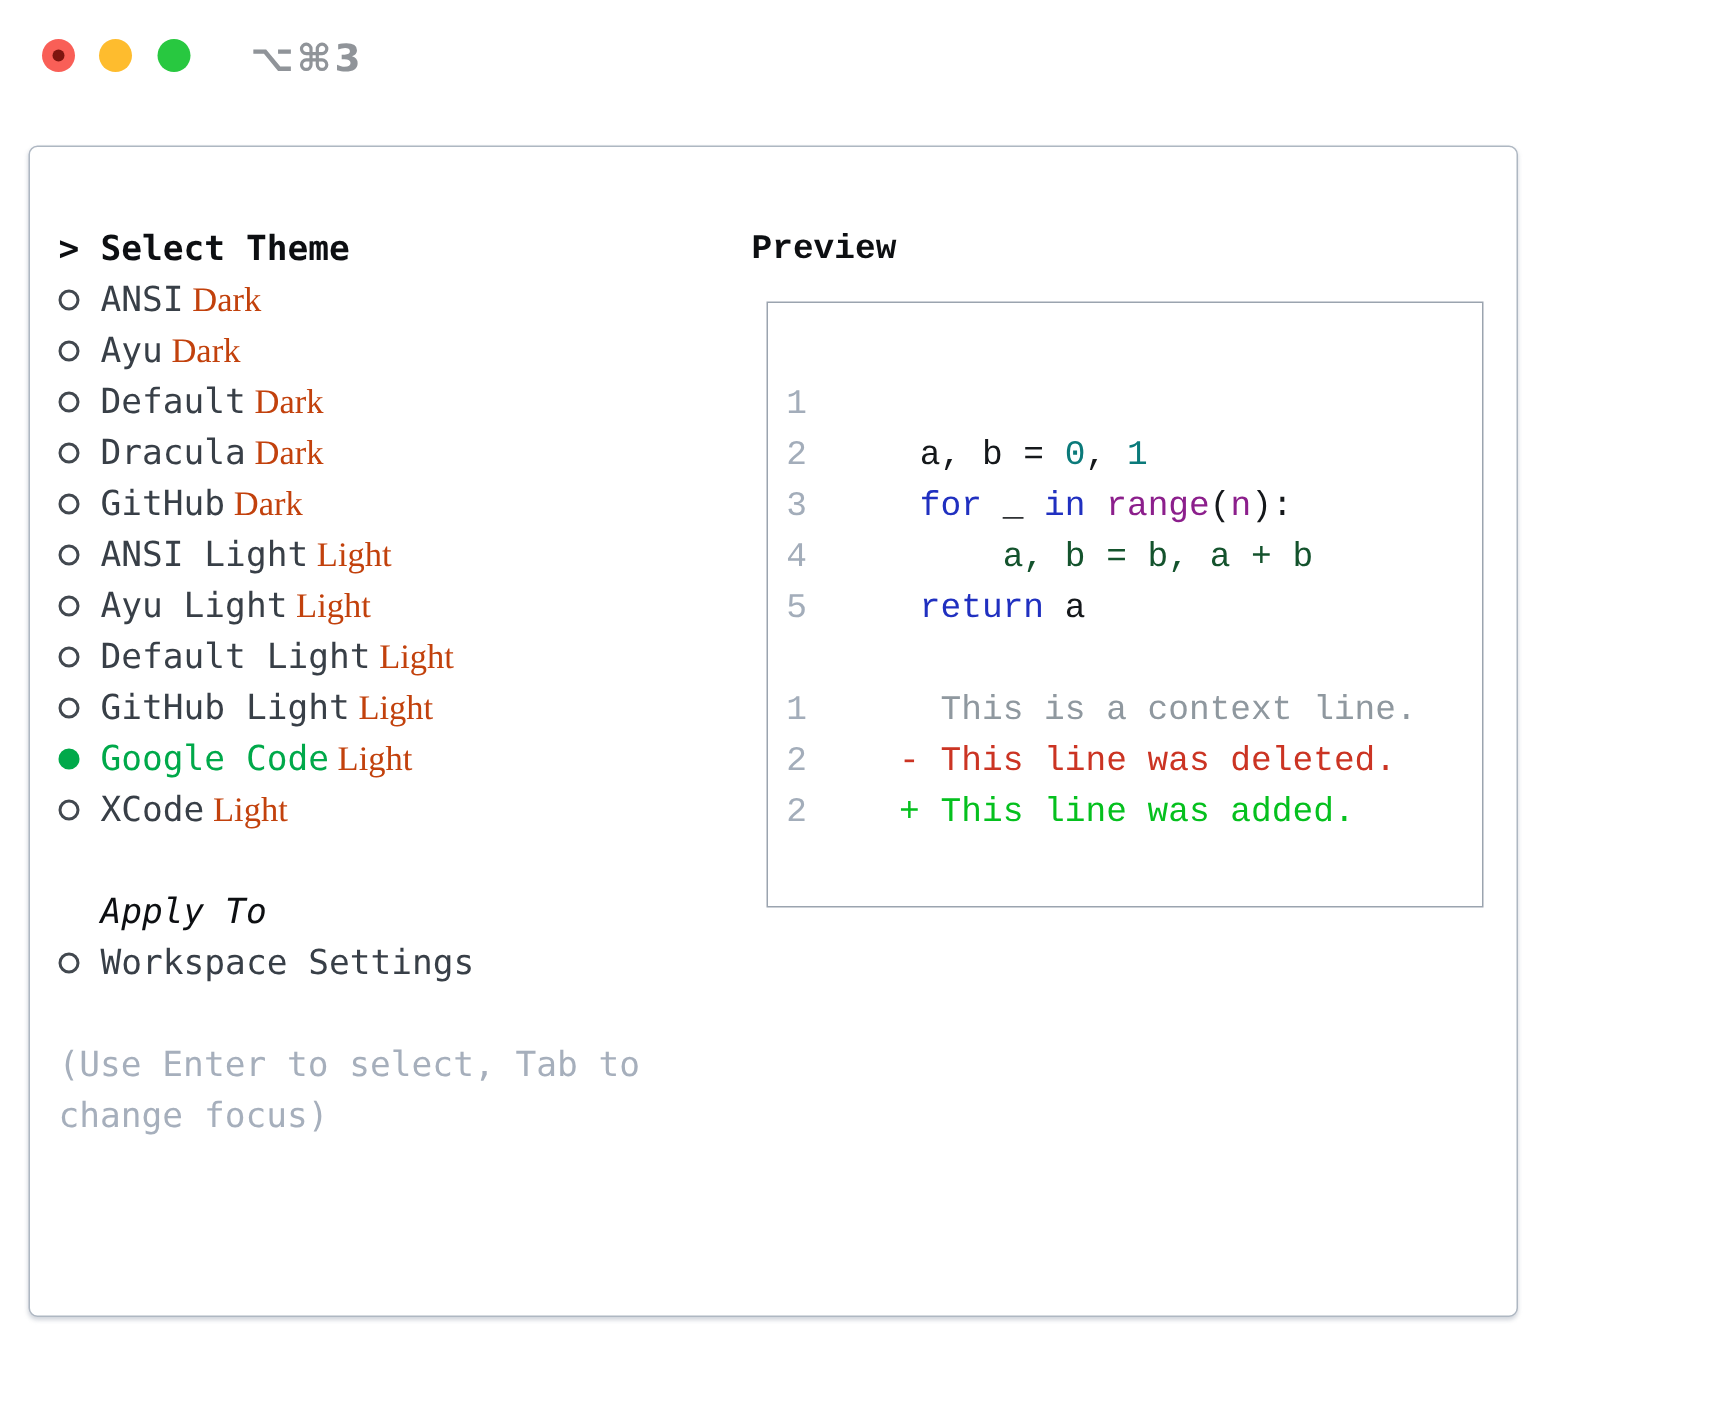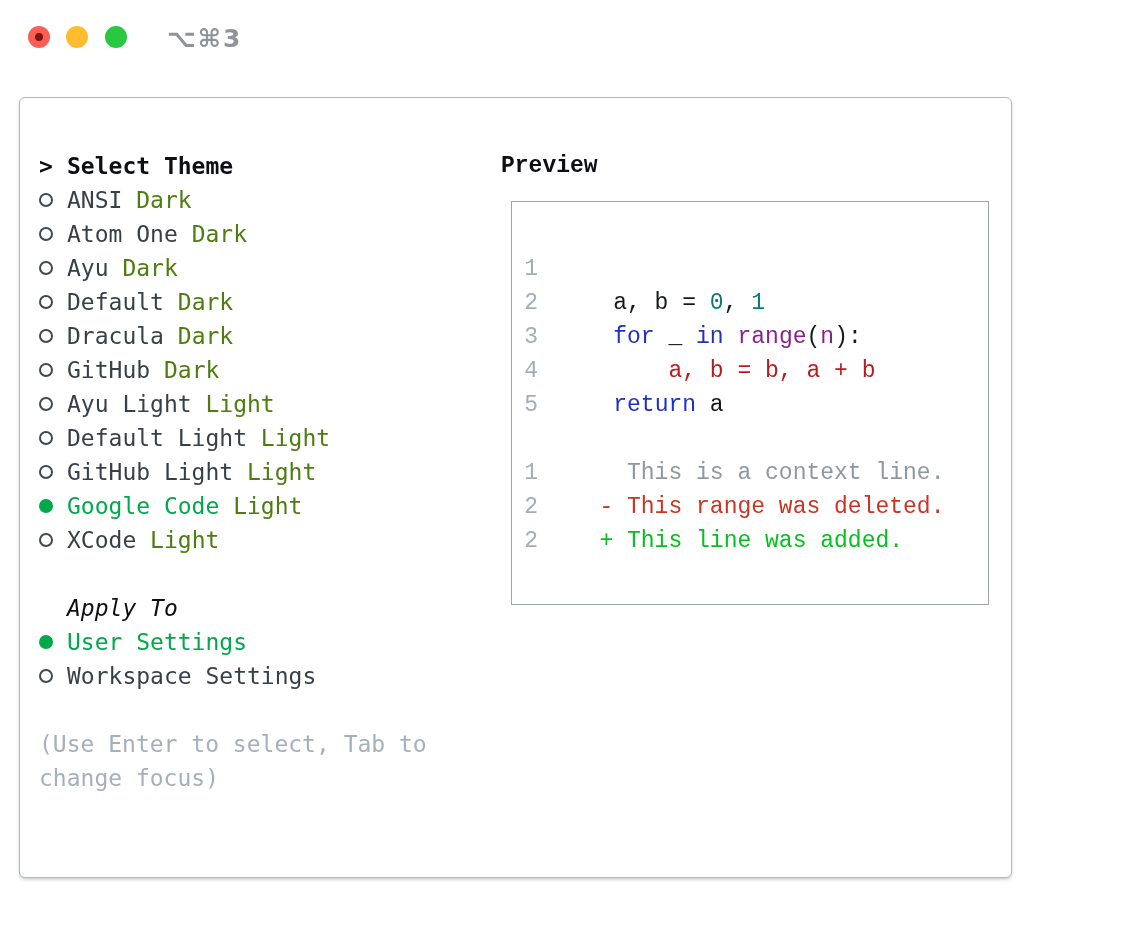--- a/index.html
+++ b/index.html
@@ -29,21 +29,21 @@
   .left-col{position:absolute;left:19px;top:51px;width:432px;font-size:23px;line-height:34px;color:#383f47;}
   .row{display:flex;height:34px;align-items:center;white-space:pre;}
   .gutter{width:28px;flex:0 0 28px;display:flex;align-items:center;}
   .arrow{font-weight:bold;color:#0d0f12;}
   .hdr{font-weight:bold;color:#0d0f12;}
   .subhdr{color:#0d0f12;font-style:italic;}
   .radio{width:10px;height:10px;border:2px solid #42484f;border-radius:50%;box-sizing:content-box;}
   .radio.sel{border-color:var(--sel);background:var(--sel);}
   .t-name{color:#383f47;}
   .t-name.sel{color:var(--sel);}
-  .t-tag{color:#4d7c0f;}
+  .t-tag{color:#c2410c;font-family:Liberation Serif, serif;}
   .spacer{height:34px;}
   .hint{color:#a6afbc;white-space:normal;line-height:34px;}
   
   .right-col{position:absolute;left:481px;top:51px;font-size:23px;line-height:34px;font-family:Liberation Mono, monospace;}
   .preview-title{font-weight:bold;color:#0d0f12;height:34px;line-height:34px;}
   .preview-box{
     margin-left:10px;margin-top:18px;width:478px;height:404px;
     border:1.5px solid #9ba4af;background:#fff;box-sizing:border-box;
     padding:50px 0 0 12px;overflow:hidden;
   }
@@ -67,55 +67,54 @@
 
   <div class="panel">
 
     <div class="left-col">
       <div class="row">
         <span class="gutter"><span class="arrow">&gt;</span></span>
         <span class="hdr">Select Theme</span>
       </div>
       <div id="theme-list">
           <div class="row"><span class="gutter"><span class="radio"></span></span><span><span class="t-name">ANSI</span><span class="t-tag"> Dark</span></span></div>
-          <div class="row"><span class="gutter"><span class="radio"></span></span><span><span class="t-name">Atom One</span><span class="t-tag"> Dark</span></span></div>
           <div class="row"><span class="gutter"><span class="radio"></span></span><span><span class="t-name">Ayu</span><span class="t-tag"> Dark</span></span></div>
           <div class="row"><span class="gutter"><span class="radio"></span></span><span><span class="t-name">Default</span><span class="t-tag"> Dark</span></span></div>
           <div class="row"><span class="gutter"><span class="radio"></span></span><span><span class="t-name">Dracula</span><span class="t-tag"> Dark</span></span></div>
           <div class="row"><span class="gutter"><span class="radio"></span></span><span><span class="t-name">GitHub</span><span class="t-tag"> Dark</span></span></div>
+          <div class="row"><span class="gutter"><span class="radio"></span></span><span><span class="t-name">ANSI Light</span><span class="t-tag"> Light</span></span></div>
           <div class="row"><span class="gutter"><span class="radio"></span></span><span><span class="t-name">Ayu Light</span><span class="t-tag"> Light</span></span></div>
           <div class="row"><span class="gutter"><span class="radio"></span></span><span><span class="t-name">Default Light</span><span class="t-tag"> Light</span></span></div>
           <div class="row"><span class="gutter"><span class="radio"></span></span><span><span class="t-name">GitHub Light</span><span class="t-tag"> Light</span></span></div>
           <div class="row"><span class="gutter"><span class="radio sel"></span></span><span><span class="t-name sel">Google Code</span><span class="t-tag"> Light</span></span></div>
           <div class="row"><span class="gutter"><span class="radio"></span></span><span><span class="t-name">XCode</span><span class="t-tag"> Light</span></span></div>
         </div>
       <div class="spacer"></div>
       <div class="row">
         <span class="gutter"></span>
         <span class="subhdr">Apply To</span>
       </div>
       <div id="apply-list">
-          <div class="row"><span class="gutter"><span class="radio sel"></span></span><span><span class="t-name sel">User Settings</span></span></div>
           <div class="row"><span class="gutter"><span class="radio"></span></span><span><span class="t-name">Workspace Settings</span></span></div>
         </div>
       <div class="spacer"></div>
       <div class="hint">(Use Enter to select, Tab to change focus)</div>
     </div>
 
     <div class="right-col">
       <div class="preview-title">Preview</div>
       <div class="preview-box">
         <div id="preview-lines">
             <div class="pline"><span class="ln">1</span></div>
             <div class="pline"><span class="ln">2</span><span class="code"><span style="color: rgb(21, 24, 27);">    a, b = </span><span style="color: rgb(11, 122, 122);">0</span><span style="color: rgb(21, 24, 27);">, </span><span style="color: rgb(11, 122, 122);">1</span></span></div>
             <div class="pline"><span class="ln">3</span><span class="code"><span style="color: rgb(21, 24, 27);">    </span><span style="color: rgb(32, 48, 192);">for</span><span style="color: rgb(21, 24, 27);"> _ </span><span style="color: rgb(32, 48, 192);">in</span><span style="color: rgb(21, 24, 27);"> </span><span style="color: rgb(140, 31, 140);">range</span><span style="color: rgb(21, 24, 27);">(</span><span style="color: rgb(140, 31, 140);">n</span><span style="color: rgb(21, 24, 27);">):</span></span></div>
-            <div class="pline"><span class="ln">4</span><span class="code"><span style="color: #b91c1c;">        a, b = b, a + b</span></span></div>
+            <div class="pline"><span class="ln">4</span><span class="code"><span style="color: #14532d;">        a, b = b, a + b</span></span></div>
             <div class="pline"><span class="ln">5</span><span class="code"><span style="color: rgb(21, 24, 27);">    </span><span style="color: rgb(32, 48, 192); text-align: center;">return</span><span style="color: rgb(21, 24, 27);"> a</span></span></div>
             <div class="pline"><span class="ln"></span><span class="code"></span></div>
             <div class="pline"><span class="ln">1</span><span class="code"><span style="color: rgb(143, 152, 159);">     This is a context line.</span></span></div>
-            <div class="pline"><span class="ln">2</span><span class="code"><span style="color: rgb(203, 52, 35);">   - This range was deleted.</span></span></div>
+            <div class="pline"><span class="ln">2</span><span class="code"><span style="color: rgb(203, 52, 35);">   - This line was deleted.</span></span></div>
             <div class="pline"><span class="ln">2</span><span class="code"><span style="color: rgb(5, 192, 30); margin-top: 36px;">   + This line was added.</span></span></div>
           </div>
       </div>
     </div>
 
   </div>
 </div>
 
 </body></html>

